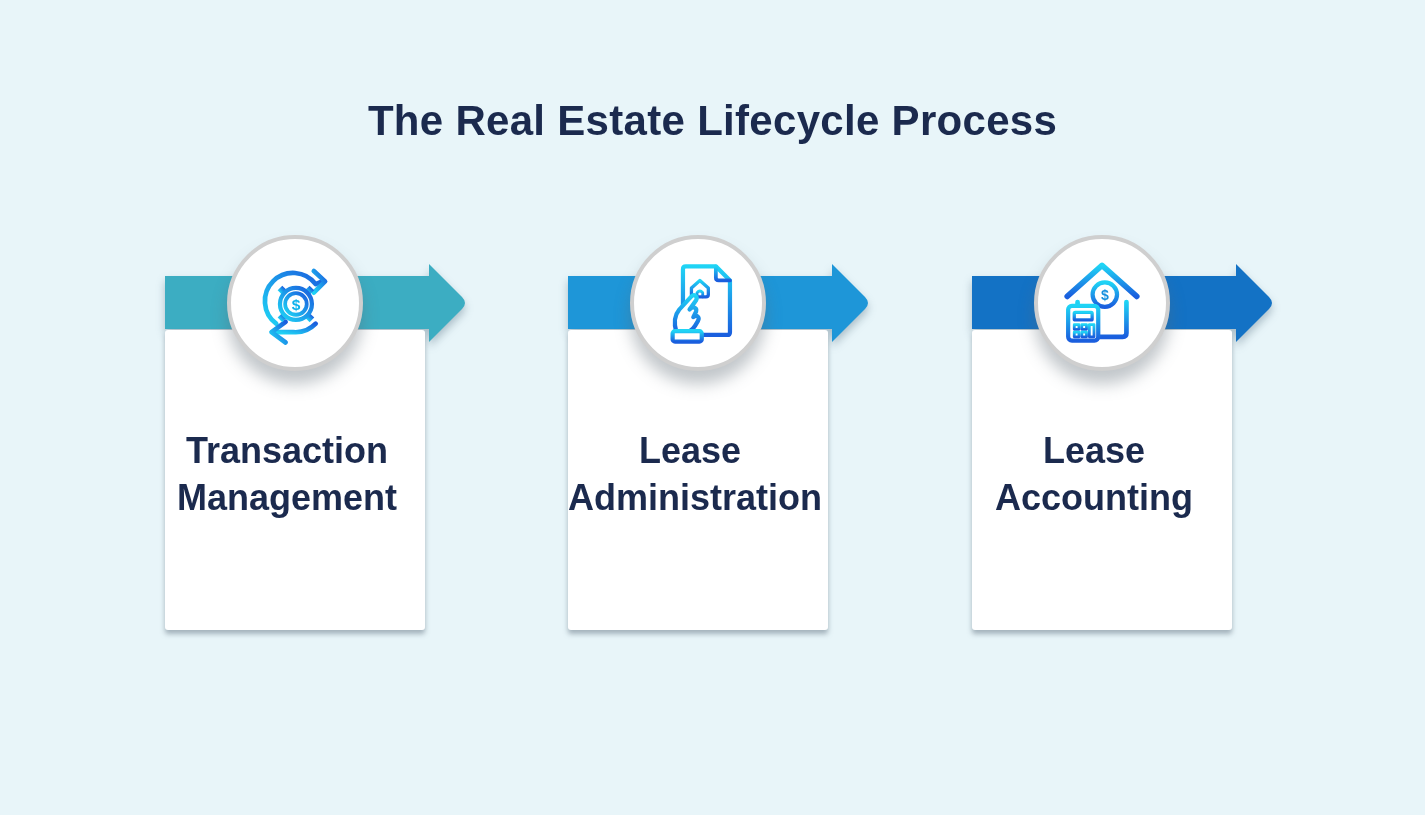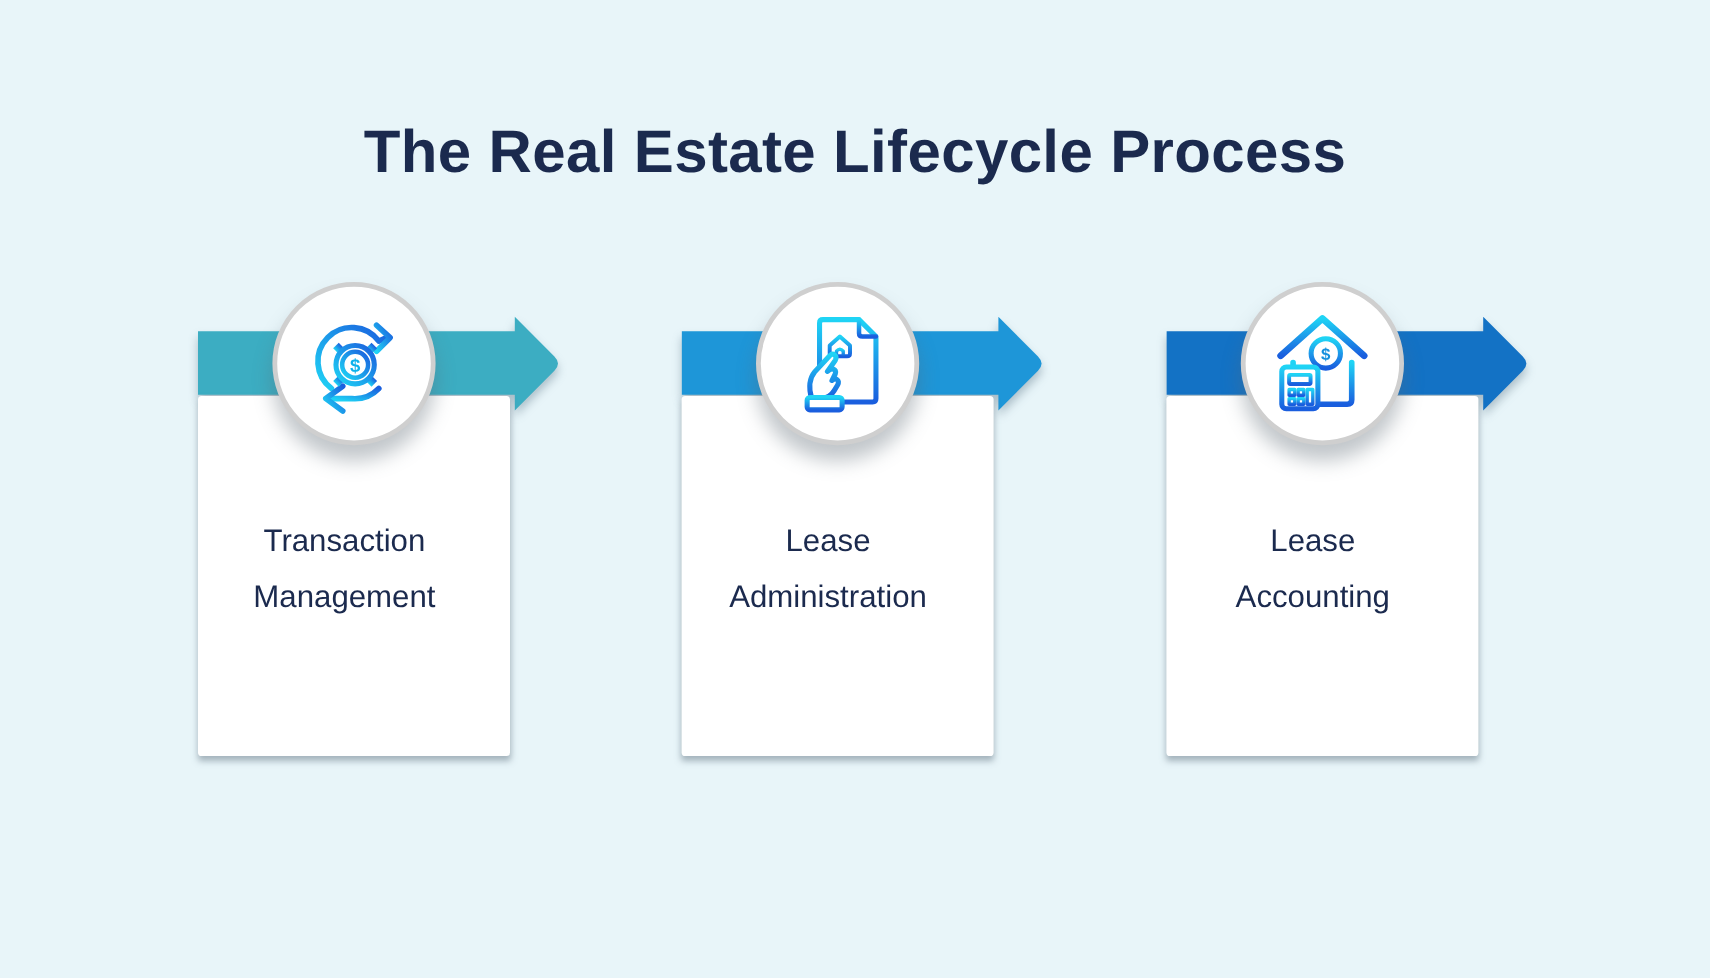--- a/index.html
+++ b/index.html
@@ -1,32 +1,32 @@
 <!DOCTYPE html>
 <html><head>
 <meta charset="utf-8">
 <style>
   html,body{margin:0;padding:0;}
   body{background:#e8f5f9;font-family:"Liberation Sans", sans-serif;}
   .canvas{position:relative;width:1425px;height:815px;background:#e8f5f9;overflow:hidden;}
 
   .title{position:absolute;top:97px;left:0;width:100%;margin:0;text-align:center;
-         font-size:50px;font-weight:bold;color:#1b2a4e;letter-spacing:.3px;}
+         font-size:42px;font-weight:bold;color:#1b2a4e;letter-spacing:.3px;}
 
   .step{position:absolute;top:0;width:315px;height:700px;}
   .step-1{left:165px;} .step-2{left:568px;} .step-3{left:972px;}
 
   .arrow{position:absolute;left:0;top:259px;width:312px;height:90px;
          filter:drop-shadow(0 5px 4px rgba(71,101,120,.38));}
 
   .card{position:absolute;left:0;top:330px;width:260px;height:300px;background:#ffffff;
         border-radius:3px;box-shadow:0 4px 5px rgba(96,114,128,.5);}
 
   .label{position:absolute;top:97px;left:0;right:16px;text-align:center;
-         font-size:26px;font-weight:normal;line-height:47px;color:#1b2a4e;white-space:pre-line;}
+         font-size:36px;font-weight:bold;line-height:47px;color:#1b2a4e;white-space:pre-line;}
 
   .badge{position:absolute;left:62px;top:235px;width:128px;height:128px;background:#ffffff;
          border:4px solid #cfcfcf;border-radius:50%;
          box-shadow:0 13px 16px rgba(93,104,115,.38);
          display:flex;align-items:center;justify-content:center;z-index:3;}
   .badge svg{width:94px;height:94px;display:block;}
 
   .defs-holder{position:absolute;width:0;height:0;overflow:hidden;}
 </style>
 </head>

